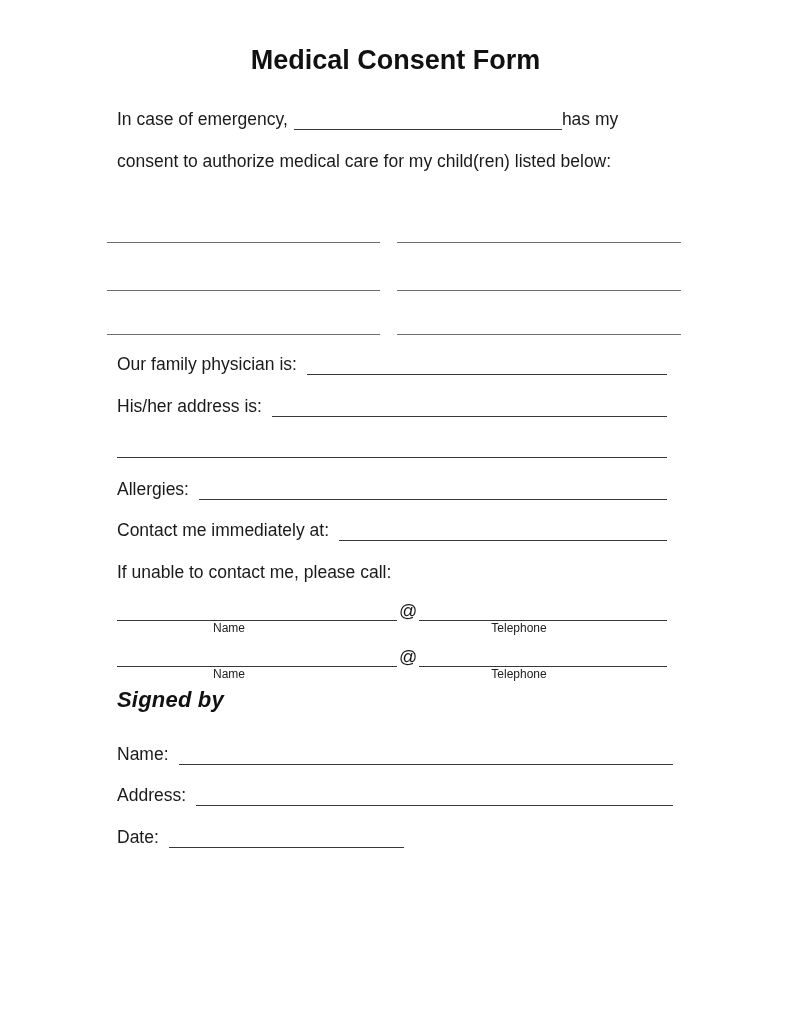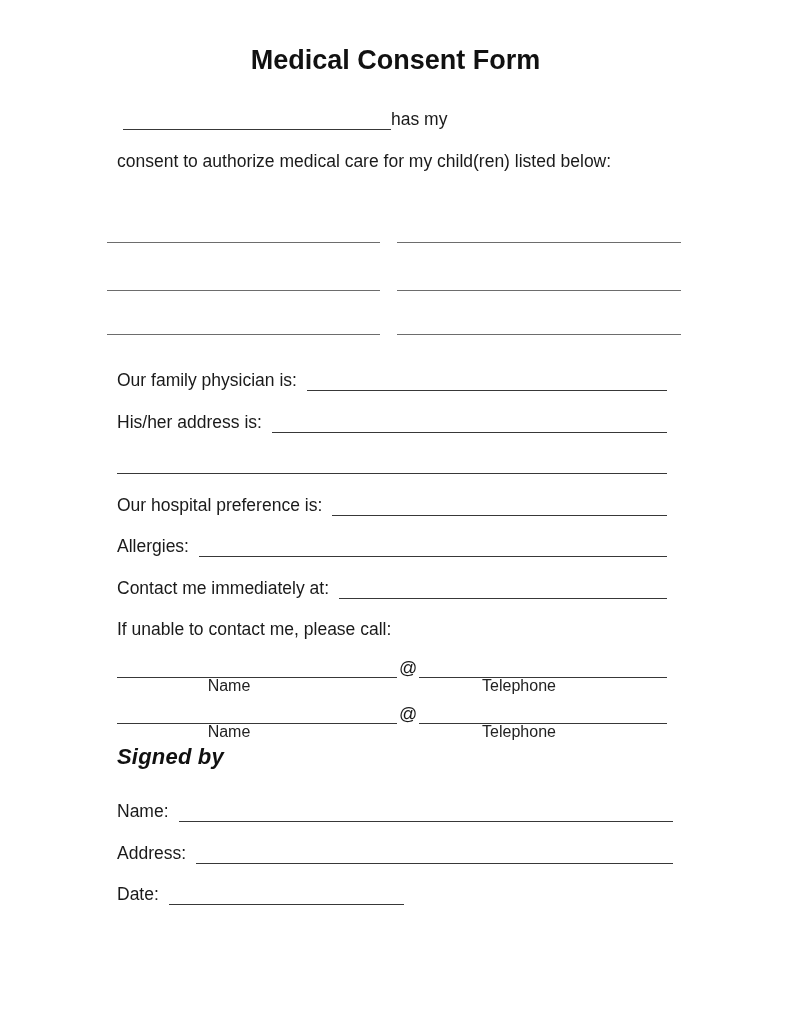--- a/index.html
+++ b/index.html
@@ -24,49 +24,50 @@
   .intro2{margin-top:20px;line-height:22px;height:22px;}
   .children{margin-top:70px;margin-left:-10px;margin-right:-14px;}
   .child-row{display:flex;}
   .child-row + .child-row{margin-top:47px;}
   .child-row.last{margin-top:43px;}
   .child-blank{
     display:block;height:0;border-bottom:1.5px solid #6d6d6d;
   }
   .child-blank.l{width:273px;}
   .child-blank.r{width:284px;margin-left:17px;}
-  .fields{margin-top:34px;}
+  .fields{margin-top:18px;}
   .field-row{display:flex;align-items:flex-end;height:22px;margin-bottom:19.5px;}
   .field-row .lbl{white-space:nowrap;line-height:21px;padding-right:10px;}
   .please-call{margin:19px 0 0;line-height:22px;height:22px;}
   .at-row{display:flex;align-items:flex-end;height:22px;margin-top:16px;}
   .at-row.second{margin-top:9px;}
   .at-row .blank.left{flex:0 0 280px;}
   .at-row .at{line-height:19px;padding:0 2px;font-size:18px;}
-  .at-labels{display:flex;font-size:16px;color:#222;height:15px;line-height:15px;}
+  .at-labels{display:flex;font-size:12px;color:#222;height:15px;line-height:15px;}
   .at-labels .l{width:280px;text-align:center;transform:translateX(-28px);}
   .at-labels .r{flex:1;text-align:center;margin-left:22px;transform:translateX(-24px);}
   .signed{
     margin:7px 0 0;font-weight:700;font-style:italic;font-size:22px;
     line-height:22px;height:22px;letter-spacing:.2px;color:#111;
   }
   .sig-fields{margin-top:32px;margin-right:-6px;}
   .sig-fields .field-row{margin-bottom:19.5px;}
   .field-row .blank.fixed{flex:0 0 235px;}
 </style>
 </head>
 <body>
 
 <div class="page">
 
   <h1 class="title">Medical Consent Form</h1>
 
   <div class="content">
 
     <div class="txt-row intro1">
+      <span class="t">In case of emergency,</span>
       <span class="blank"></span>
       <span class="t">has my</span>
     </div>
     <p class="intro2">consent to authorize medical care for my child(ren) listed below:</p>
 
     <div class="children">
       <div class="child-row">
         <span class="child-blank l"></span>
         <span class="child-blank r"></span>
       </div>
@@ -83,24 +84,20 @@
     <div class="fields">
       <div class="field-row">
         <span class="lbl">Our family physician is:</span>
         <span class="blank"></span>
       </div>
       <div class="field-row">
         <span class="lbl">His/her address is:</span>
         <span class="blank"></span>
       </div>
       <div class="field-row">
-        <span class="blank"></span>
-      </div>
-      <div class="field-row">
-        <span class="lbl">Our hospital preference is:</span>
         <span class="blank"></span>
       </div>
       <div class="field-row">
         <span class="lbl">Allergies:</span>
         <span class="blank"></span>
       </div>
       <div class="field-row">
         <span class="lbl">Contact me immediately at:</span>
         <span class="blank"></span>
       </div>

